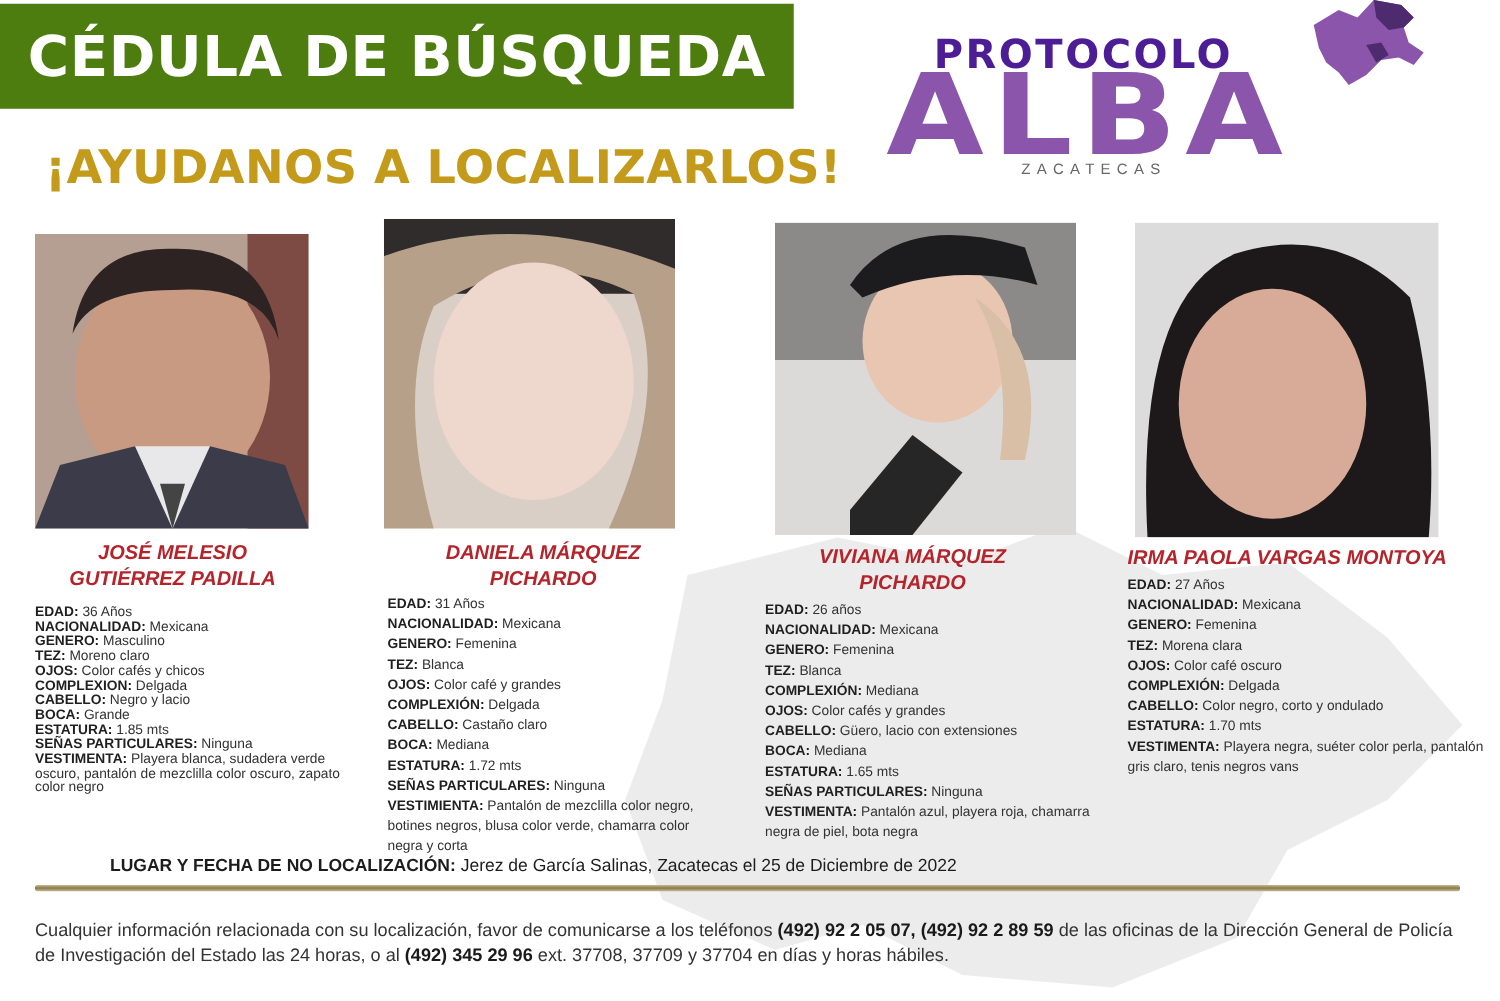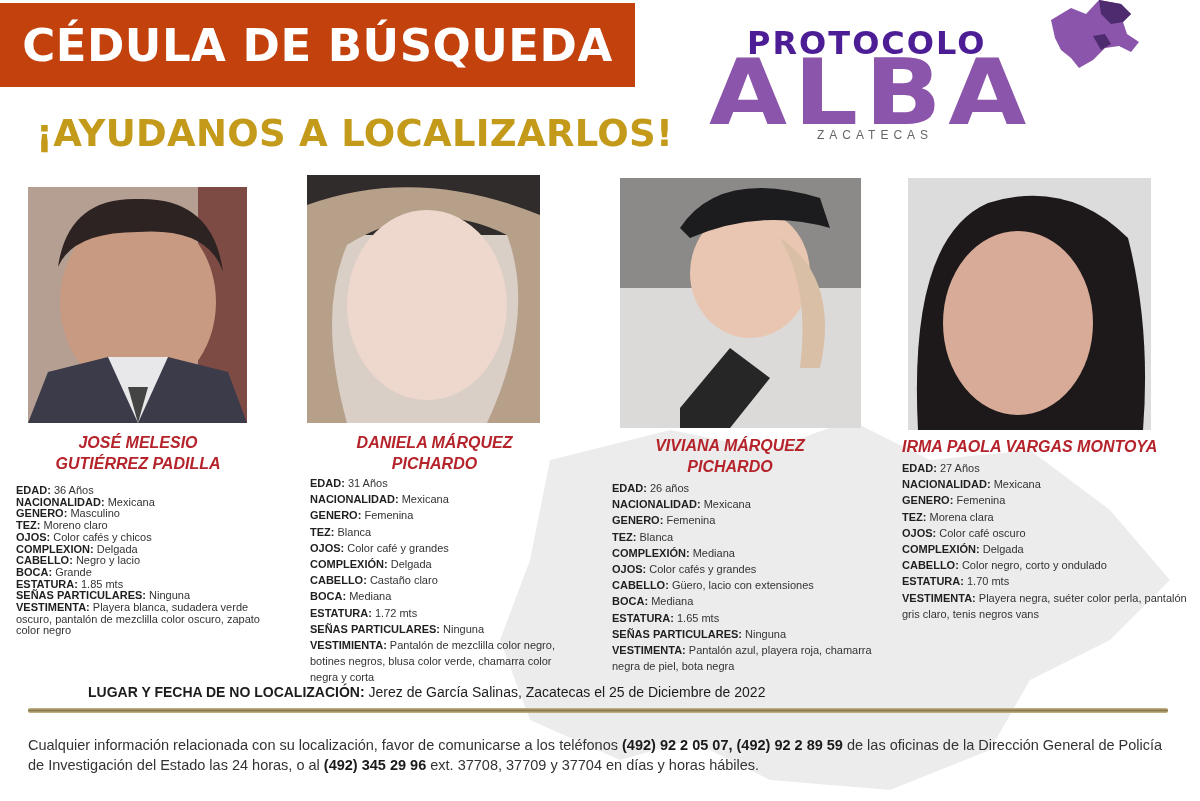--- a/index.html
+++ b/index.html
@@ -1,21 +1,21 @@
 <!DOCTYPE html>
 <html><head>
 <meta charset="utf-8">
 <style>
   * { box-sizing: border-box; margin: 0; padding: 0; }
   html, body { width: 1200px; height: 801px; overflow: hidden; background: #ffffff; }
   body { position: relative; font-family: "Liberation Sans", sans-serif; color: #2a2a2a; }
 
   .watermark { position: absolute; left: 470px; top: 420px; width: 720px; height: 380px; pointer-events: none; opacity: 0.07; }
 
-  .header-bar { position: absolute; left: 0; top: 3px; width: 635px; height: 84px; background: #c2410c; display: flex; align-items: center; justify-content: center; }
+  .header-bar { position: absolute; left: 0; top: 3px; width: 635px; height: 84px; background: #4d7c0f; display: flex; align-items: center; justify-content: center; }
   .header-title { color: #ffffff; font-weight: bold; font-size: 45px; letter-spacing: 0.5px; font-family: "DejaVu Sans", sans-serif; }
   .subtitle { position: absolute; left: 14px; top: 112px; color: #c49a1a; font-weight: bold; font-size: 37px; font-family: "DejaVu Sans", sans-serif; letter-spacing: 0.3px; margin-left: 22px; }
 
   .logo { position: absolute; left: 705px; top: 0; width: 460px; height: 150px; }
   .logo-protocolo { position: absolute; left: 42px; top: 24px; font-size: 32px; font-weight: bold; color: #4c1d95; letter-spacing: 2px; font-family: "DejaVu Sans", sans-serif; }
   .logo-alba { position: absolute; left: 4px; top: 48px; font-size: 90px; font-weight: bold; color: #8a55aa; letter-spacing: 6px; line-height: 1; font-family: "DejaVu Sans", sans-serif; transform: scaleX(1.12); transform-origin: left; }
   .logo-zac { position: absolute; left: 112px; top: 128px; font-size: 12px; color: #666; letter-spacing: 5px; }
   .logo-map { position: absolute; left: 326px; top: 0; width: 115px; height: 75px; }
 
   .photo { position: absolute; overflow: hidden; }
@@ -88,21 +88,21 @@
     <rect width="243" height="252" fill="#dcdcdc"></rect>
     <path d="M10 252 Q0 60 80 25 Q160 0 220 60 Q243 150 235 252 Z" fill="#1d1819"></path>
     <ellipse cx="110" cy="145" rx="75" ry="92" fill="#d8ab98"></ellipse>
   </svg>
 </div>
 
 <div class="person-name" style="left:28px;top:432px;width:220px;">
   <div>JOSÉ MELESIO</div>
   <div>GUTIÉRREZ PADILLA</div>
 </div>
-<div class="details" style="left:16px;top:485px;width:250px;line-height:11.7px;">
+<div class="details" style="left:28px;top:485px;width:250px;line-height:11.7px;">
   <div class="row"><b>EDAD:</b> <span>36 Años</span></div>
   <div class="row"><b>NACIONALIDAD:</b> <span>Mexicana</span></div>
   <div class="row"><b>GENERO:</b> <span>Masculino</span></div>
   <div class="row"><b>TEZ:</b> <span>Moreno claro</span></div>
   <div class="row"><b>OJOS:</b> <span>Color cafés y chicos</span></div>
   <div class="row"><b>COMPLEXION:</b> <span>Delgada</span></div>
   <div class="row"><b>CABELLO:</b> <span>Negro y lacio</span></div>
   <div class="row"><b>BOCA:</b> <span>Grande</span></div>
   <div class="row"><b>ESTATURA:</b> <span>1.85 mts</span></div>
   <div class="row"><b>SEÑAS PARTICULARES:</b> <span>Ninguna</span></div>

